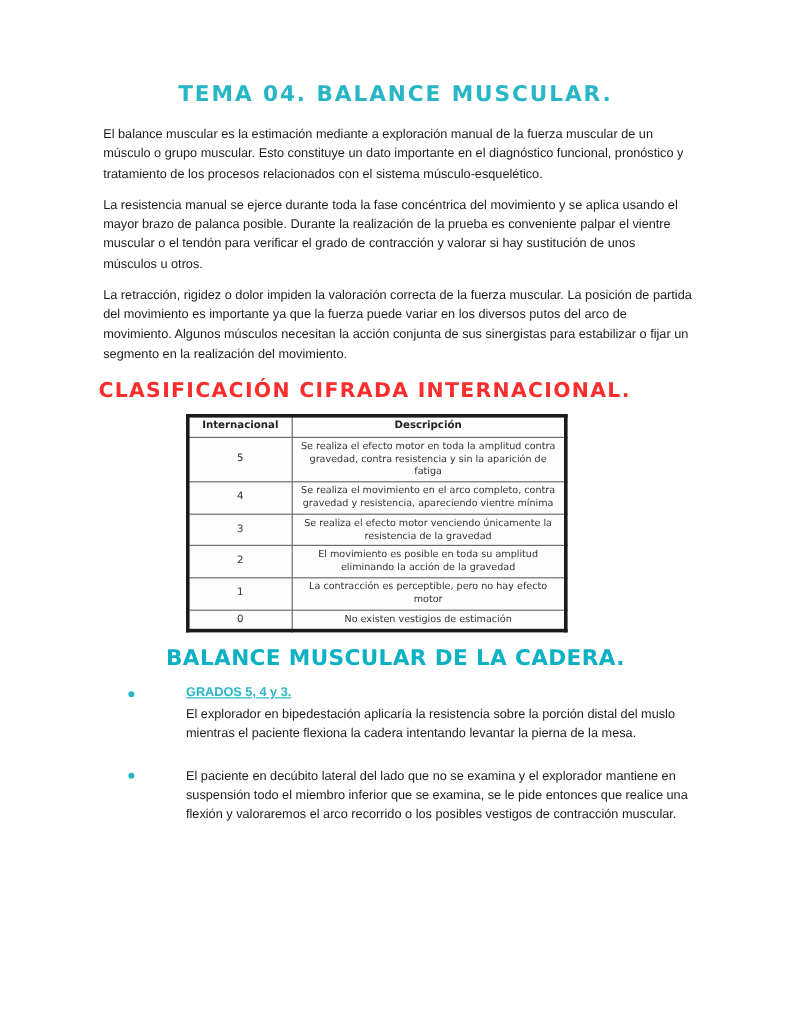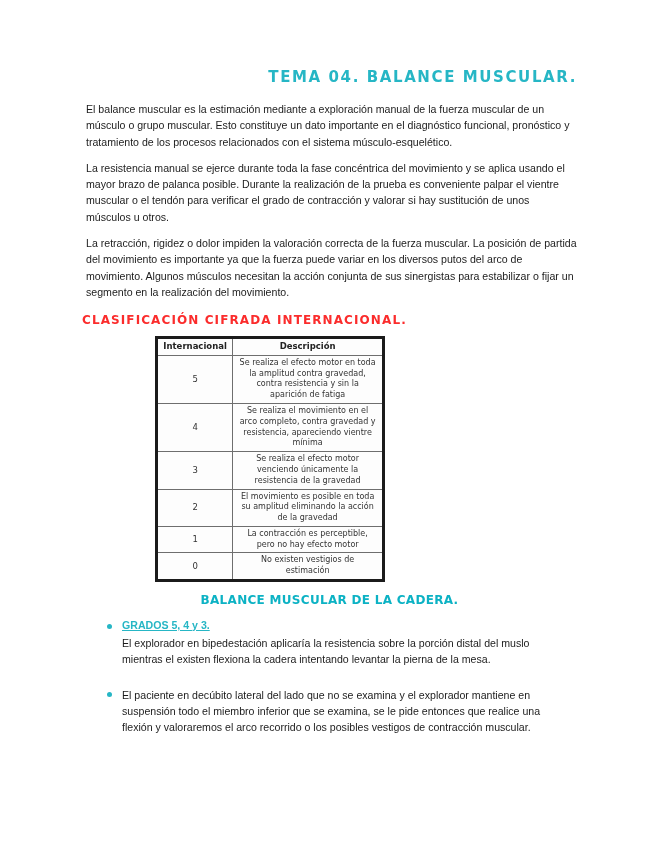--- a/index.html
+++ b/index.html
@@ -16,47 +16,47 @@
     -webkit-font-smoothing: antialiased;
   }
   .page {
     box-sizing: border-box;
     width: 655px;
     height: 848px;
     padding: 68px 78px 40px 82px;
     background: #ffffff;
   }
   .doc-title {
-    text-align: right;
+    text-align: center;
     color: #26b6c5;
     font-family: "DejaVu Sans", sans-serif;
     font-weight: bold;
-    font-size: 15px;
+    font-size: 18px;
     letter-spacing: 1.6px;
     margin: 0 0 15px 0;
   }
   .para {
     font-size: 10.6px;
     line-height: 16.3px;
     margin: 0 0 10px 4px;
     max-width: 497px;
     color: #1c1c1c;
   }
   .heading-red {
     color: #fb2c2c;
     font-family: "DejaVu Sans", sans-serif;
     font-weight: bold;
-    font-size: 12px;
+    font-size: 17px;
     letter-spacing: 1.1px;
     margin: 13px 0 9px 0;
   }
   table.classification {
     border-collapse: collapse;
     margin-left: 73px;
-    width: 230px;
+    width: 318px;
     border: 3px solid #1b1b1b;
     font-family: "DejaVu Sans", sans-serif;
     font-size: 8px;
     color: #333333;
     background: #fdfdfd;
   }
   table.classification th,
   table.classification td {
     border: 1px solid #6e6e6e;
     text-align: center;
@@ -72,21 +72,21 @@
   }
   table.classification td.grade {
     width: 64px;
     font-size: 8.5px;
   }
   .heading-center {
     text-align: center;
     color: #0cb2c4;
     font-family: "DejaVu Sans", sans-serif;
     font-weight: bold;
-    font-size: 12px;
+    font-size: 18px;
     letter-spacing: 0.3px;
     margin: 11px 0 12px 0;
   }
   .heading-sub {
     color: #26b6c5;
     font-family: "DejaVu Sans", sans-serif;
     font-weight: bold;
     font-size: 10.5px;
     letter-spacing: 1.1px;
     margin: 0 0 11px 0;
@@ -107,20 +107,21 @@
   .bullet-dot {
     flex: 0 0 auto;
     width: 5px;
     height: 5px;
     border-radius: 50%;
     background: #26b6c5;
     margin: 5px 10px 0 0;
   }
   .bullet-body {
     flex: 1 1 auto;
+    margin-left: 33px;
   }
   .bullet-heading {
     color: #26b6c5;
     font-weight: bold;
     font-size: 10.6px;
     text-decoration: underline;
     margin: 0 0 4px 0;
   }
   .bullet-para {
     font-size: 10.6px;
@@ -185,21 +186,21 @@
   <h2 class="heading-center">BALANCE MUSCULAR DE LA CADERA.</h2>
 
 
 
   <div class="bullet-list">
 
     <div class="bullet-item">
       <span class="bullet-dot"></span>
       <div class="bullet-body">
         <div class="bullet-heading">GRADOS 5, 4 y 3.</div>
-        <p class="bullet-para">El explorador en bipedestación aplicaría la resistencia sobre la porción distal del muslo mientras el existen flexiona la cadera intentando levantar la pierna de la mesa.</p>
+        <p class="bullet-para">El explorador en bipedestación aplicaría la resistencia sobre la porción distal del muslo mientras el paciente flexiona la cadera intentando levantar la pierna de la mesa.</p>
       </div>
     </div>
 
     <div class="bullet-item">
       <span class="bullet-dot"></span>
       <div class="bullet-body">
         <p class="bullet-para">El paciente en decúbito lateral del lado que no se examina y el explorador mantiene en suspensión todo el miembro inferior que se examina, se le pide entonces que realice una flexión y valoraremos el arco recorrido o los posibles vestigos de contracción muscular.</p>
       </div>
     </div>
 

